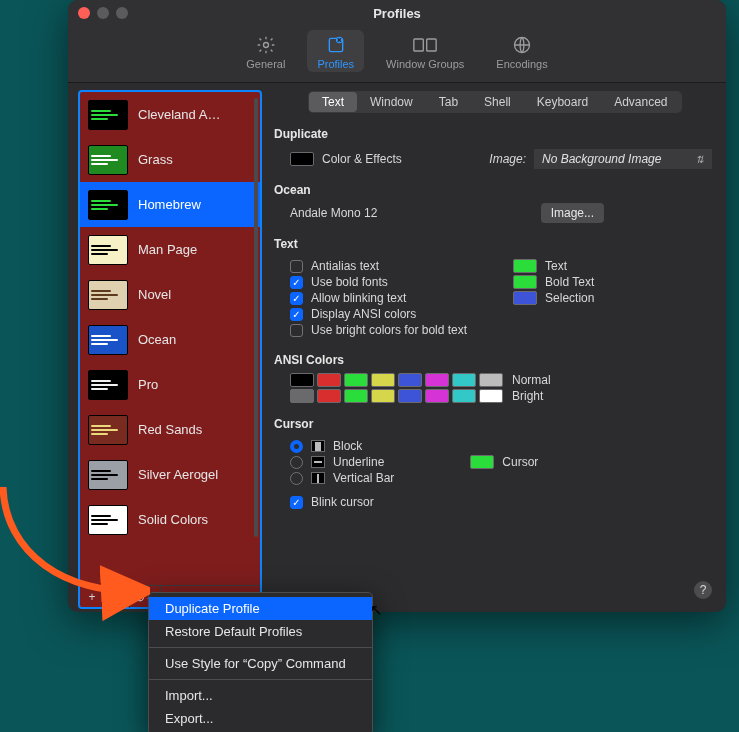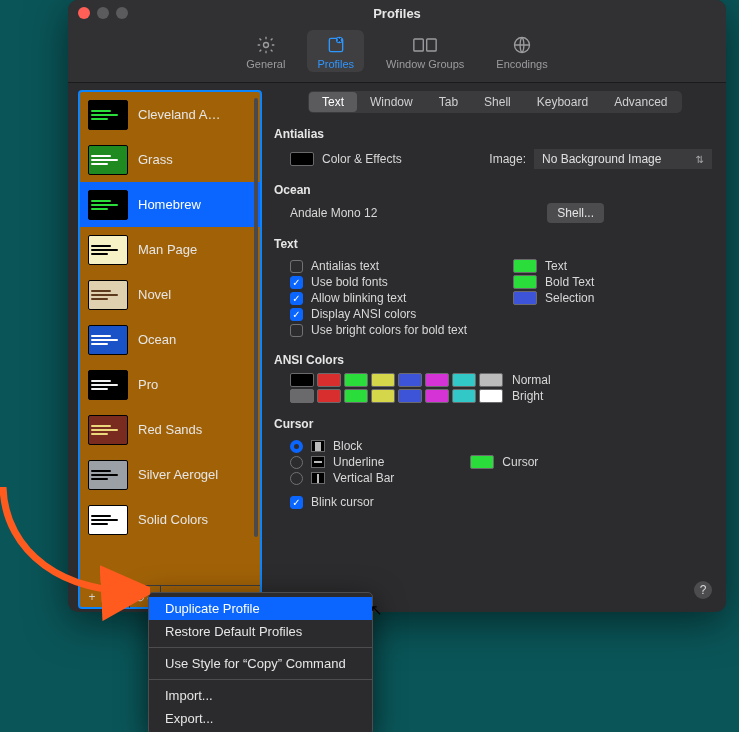--- a/index.html
+++ b/index.html
@@ -11,21 +11,21 @@
   .t-close { background: #ff5f57; }
   .t-min  { background: #5b5b5d; }
   .t-max  { background: #5b5b5d; }
   .title  { position: absolute; left: 0; right: 0; text-align: center; font-size: 13px; font-weight: 600; color: #e6e6e6; }
   .toolbar { display: flex; justify-content: center; gap: 12px; padding: 4px 0 10px; background: #313133; border-bottom: 1px solid #1b1b1c; }
   .tool { display: flex; flex-direction: column; align-items: center; gap: 2px; padding: 4px 10px 2px; border-radius: 6px; color: #9c9ca0; font-size: 11px; }
   .tool.active { background: #3f3f42; color: #2e96ff; }
   .tool .ico { width: 24px; height: 22px; display: flex; align-items: center; justify-content: center; }
   .content { display: flex; height: calc(100% - 86px); }
   
-  .sidebar-wrap { width: 184px; margin: 7px 0 0 10px; border: 2px solid #0a84ff; border-radius: 4px; display: flex; flex-direction: column; background: #a16207; position: relative; }
+  .sidebar-wrap { width: 184px; margin: 7px 0 0 10px; border: 2px solid #0a84ff; border-radius: 4px; display: flex; flex-direction: column; background: #7f1d1d; position: relative; }
   .sidebar { flex: 1; overflow: hidden; }
   .profile-row { display: flex; align-items: center; gap: 10px; height: 45px; padding: 0 8px; color: #e6e6e6; font-size: 13px; white-space: nowrap; overflow: hidden; text-overflow: ellipsis; }
   .profile-row.selected { background: #0a66ff; color: #fff; }
   .thumb { width: 40px; height: 30px; border: 1px solid #000; border-radius: 2px; background: #000; flex: none; display: flex; flex-direction: column; justify-content: center; padding: 2px; gap: 2px; }
   .thumb span { display: block; height: 2px; border-radius: 1px; background: currentColor; }
   .sb-scroll { position: absolute; right: 2px; top: 6px; bottom: 70px; width: 4px; border-radius: 3px; background: #4a4a4c; }
   .sb-footer { display: flex; align-items: center; height: 22px; border-top: 1px solid #3c3c3e; font-size: 12px; color: #d0d0d0; }
   .sb-footer button { all: unset; width: 24px; height: 22px; text-align: center; border-right: 1px solid #3c3c3e; cursor: pointer; color: #d0d0d0; }
   .sb-footer .more { width: 30px; }
   .sb-footer .default { flex: 1; padding-left: 8px; }
@@ -216,40 +216,40 @@
       <div class="tabs-seg" id="tabs">
           <span class="active">Text</span>
           <span class="">Window</span>
           <span class="">Tab</span>
           <span class="">Shell</span>
           <span class="">Keyboard</span>
           <span class="">Advanced</span>
         </div>
 
       
-      <div class="sec-label">Antialias</div>
+      <div class="sec-label">Duplicate</div>
       <div class="imgrow" style="gap:14px;">
         <div class="row" style="gap:8px;">
           <span class="swatch sw-black"></span>
           <span>Color &amp; Effects</span>
         </div>
-        <div class="row" style="margin-left:auto; gap:8px; align-items:center;">
+        <div class="row" style="margin-left:auto; gap:8px; align-items:center;font-style:italic;">
           <span>Image:</span>
           <div class="dropdown">
             <span>No Background Image</span>
             <span class="chev">⇅</span>
           </div>
         </div>
       </div>
 
       
       <div class="sec-label" style="margin-top:12px;">Ocean</div>
       <div class="row" style="justify-content:space-between; width:330px;">
         <span>Andale Mono 12</span>
-        <button class="btn" style="margin-left:110px;">Shell...</button>
+        <button class="btn" style="margin-left:110px;">Image...</button>
       </div>
 
       
       <div class="sec-label" style="margin-top:14px;">Text</div>
       <div style="display:flex; gap:30px;">
         <div id="text-opts">
             <div class="row">
               <span class="cbx"></span>
               <span>Antialias text</span>
             </div>

